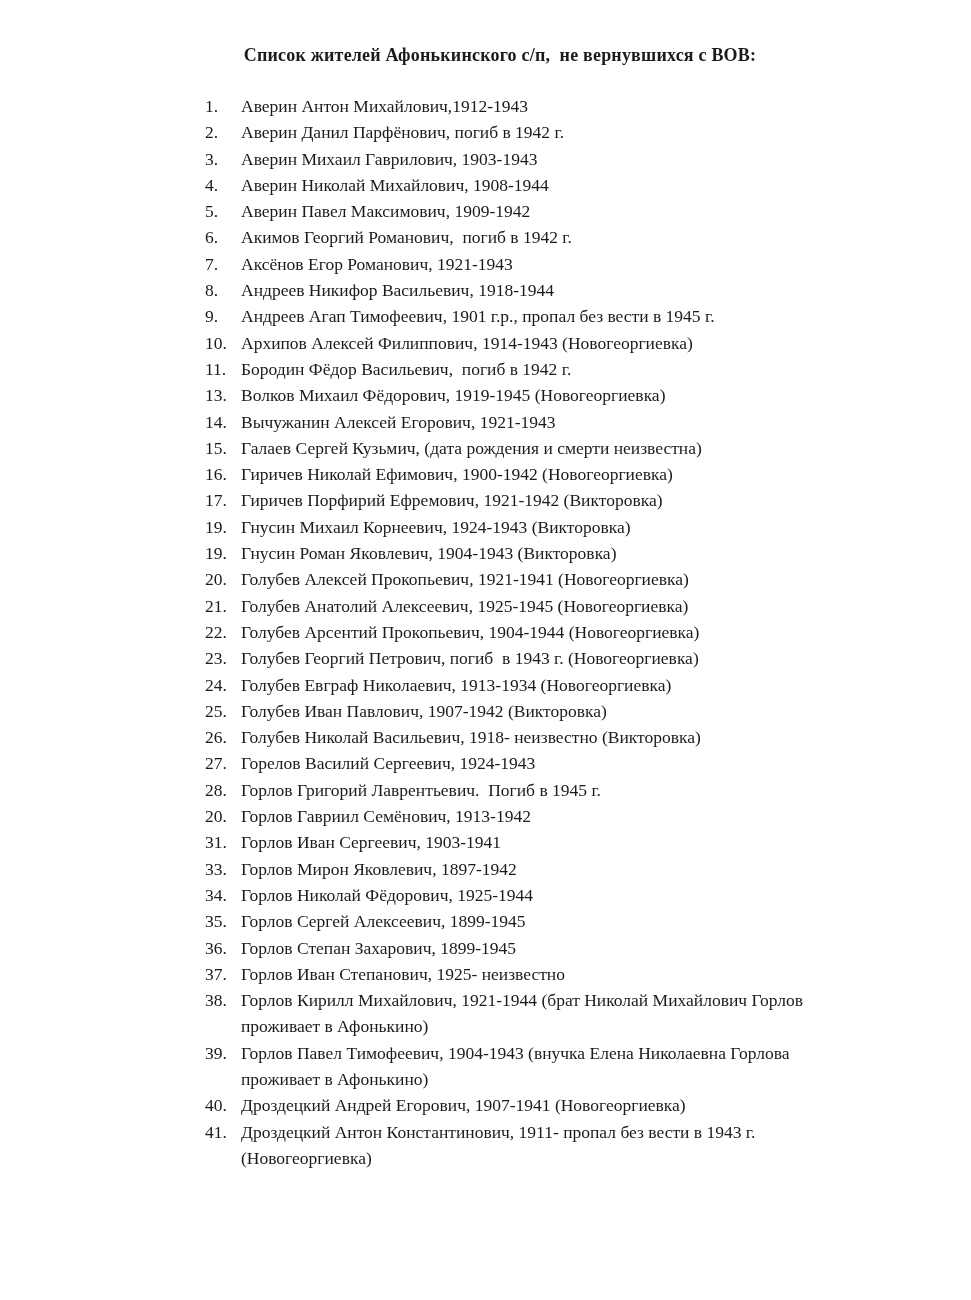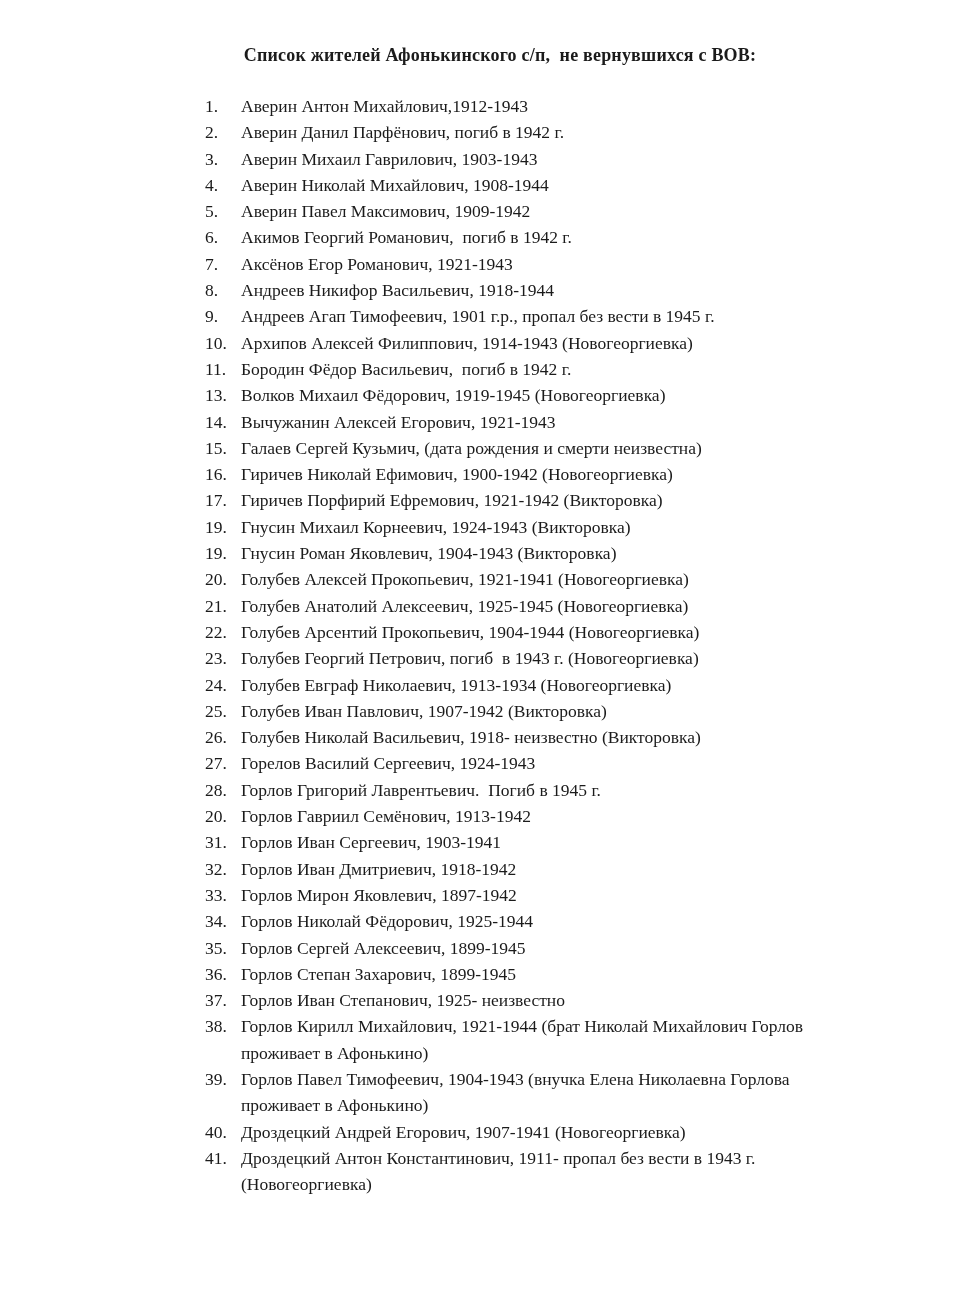--- a/index.html
+++ b/index.html
@@ -162,24 +162,20 @@
     </li>
     <li class="row">
       <span class="num">20.</span>
       <span class="txt">Горлов Гавриил Семёнович, 1913-1942</span>
     </li>
     <li class="row">
       <span class="num">31.</span>
       <span class="txt">Горлов Иван Сергеевич, 1903-1941</span>
     </li>
     <li class="row">
-      <span class="num">32.</span>
-      <span class="txt">Горлов Иван Дмитриевич, 1918-1942</span>
-    </li>
-    <li class="row">
       <span class="num">33.</span>
       <span class="txt">Горлов Мирон Яковлевич, 1897-1942</span>
     </li>
     <li class="row">
       <span class="num">34.</span>
       <span class="txt">Горлов Николай Фёдорович, 1925-1944</span>
     </li>
     <li class="row">
       <span class="num">35.</span>
       <span class="txt">Горлов Сергей Алексеевич, 1899-1945</span>

